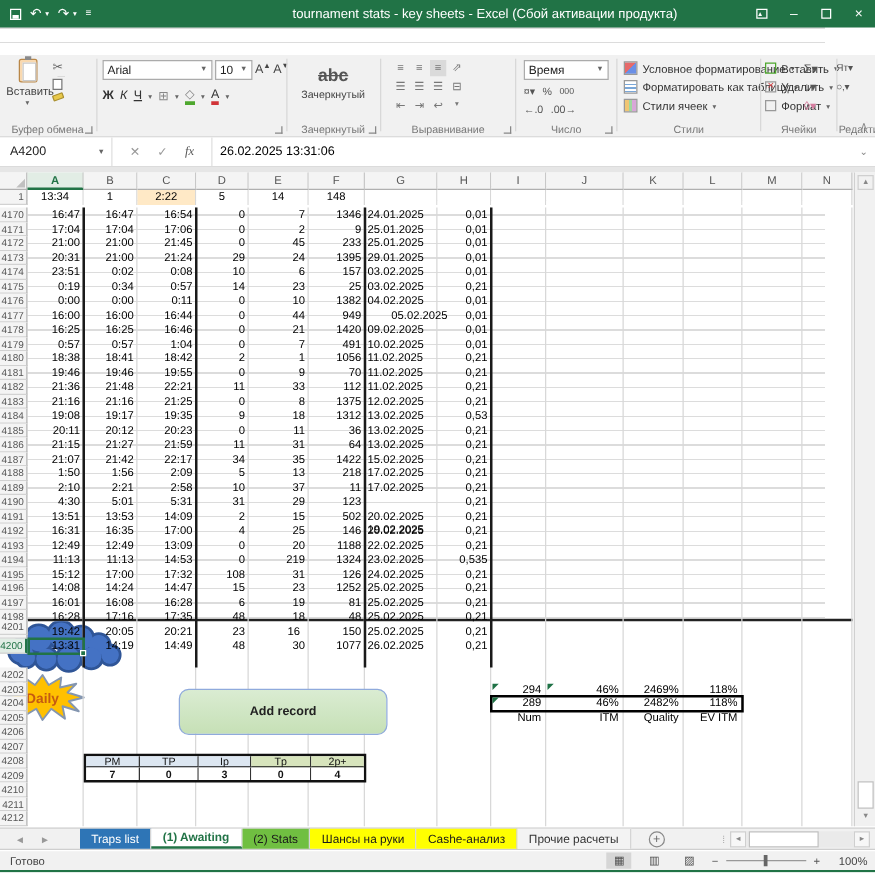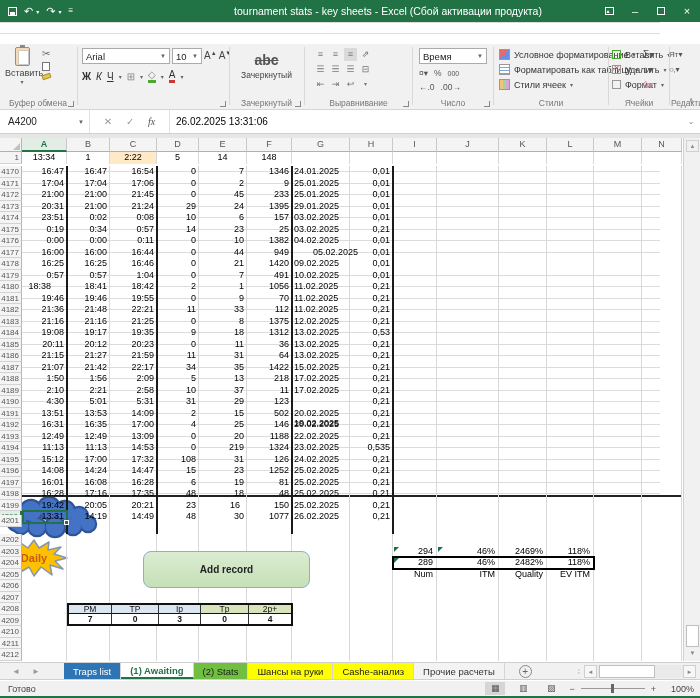--- a/index.html
+++ b/index.html
@@ -472,21 +472,21 @@
       <div class="rowhdr" style="top: 269.5px; height: 11.5px; line-height: 11.5px;">4179</div>
       <div class="cell" style="left: 22px; top: 269.5px; width: 45px; height: 11.5px; line-height: 11.5px; text-align: right; padding-right: 3px; padding-left: 0px;">0:57</div>
       <div class="cell" style="left: 67px; top: 269.5px; width: 43px; height: 11.5px; line-height: 11.5px; text-align: right; padding-right: 3px; padding-left: 0px;">0:57</div>
       <div class="cell" style="left: 110px; top: 269.5px; width: 47px; height: 11.5px; line-height: 11.5px; text-align: right; padding-right: 3px; padding-left: 0px;">1:04</div>
       <div class="cell" style="left: 157px; top: 269.5px; width: 42px; height: 11.5px; line-height: 11.5px; text-align: right; padding-right: 3px; padding-left: 0px;">0</div>
       <div class="cell" style="left: 199px; top: 269.5px; width: 48px; height: 11.5px; line-height: 11.5px; text-align: right; padding-right: 3px; padding-left: 0px;">7</div>
       <div class="cell" style="left: 247px; top: 269.5px; width: 45px; height: 11.5px; line-height: 11.5px; text-align: right; padding-right: 3px; padding-left: 0px;">491</div>
       <div class="cell" style="left: 292px; top: 269.5px; width: 58px; height: 11.5px; line-height: 11.5px; text-align: left; padding-right: 0px; padding-left: 2px;">10.02.2025</div>
       <div class="cell" style="left: 350px; top: 269.5px; width: 43px; height: 11.5px; line-height: 11.5px; text-align: right; padding-right: 3px; padding-left: 0px;">0,01</div>
       <div class="rowhdr" style="top: 281px; height: 11.5px; line-height: 11.5px;">4180</div>
-      <div class="cell" style="left: 22px; top: 281px; width: 45px; height: 11.5px; line-height: 11.5px; text-align: right; padding-right: 16px; padding-left: 0px;">18:38</div>
+      <div class="cell" style="left: 22px; top: 281px; width: 45px; height: 11.5px; line-height: 11.5px; text-align: right; padding-right: 3px; padding-left: 0px;">18:38</div>
       <div class="cell" style="left: 67px; top: 281px; width: 43px; height: 11.5px; line-height: 11.5px; text-align: right; padding-right: 3px; padding-left: 0px;">18:41</div>
       <div class="cell" style="left: 110px; top: 281px; width: 47px; height: 11.5px; line-height: 11.5px; text-align: right; padding-right: 3px; padding-left: 0px;">18:42</div>
       <div class="cell" style="left: 157px; top: 281px; width: 42px; height: 11.5px; line-height: 11.5px; text-align: right; padding-right: 3px; padding-left: 0px;">2</div>
       <div class="cell" style="left: 199px; top: 281px; width: 48px; height: 11.5px; line-height: 11.5px; text-align: right; padding-right: 3px; padding-left: 0px;">1</div>
       <div class="cell" style="left: 247px; top: 281px; width: 45px; height: 11.5px; line-height: 11.5px; text-align: right; padding-right: 3px; padding-left: 0px;">1056</div>
       <div class="cell" style="left: 292px; top: 281px; width: 58px; height: 11.5px; line-height: 11.5px; text-align: left; padding-right: 0px; padding-left: 2px;">11.02.2025</div>
       <div class="cell" style="left: 350px; top: 281px; width: 43px; height: 11.5px; line-height: 11.5px; text-align: right; padding-right: 3px; padding-left: 0px;">0,21</div>
       <div class="rowhdr" style="top: 292.5px; height: 11.5px; line-height: 11.5px;">4181</div>
       <div class="cell" style="left: 22px; top: 292.5px; width: 45px; height: 11.5px; line-height: 11.5px; text-align: right; padding-right: 3px; padding-left: 0px;">19:46</div>
       <div class="cell" style="left: 67px; top: 292.5px; width: 43px; height: 11.5px; line-height: 11.5px; text-align: right; padding-right: 3px; padding-left: 0px;">19:46</div>
@@ -660,21 +660,21 @@
       <div class="cell" style="left: 350px; top: 499.5px; width: 43px; height: 11.5px; line-height: 11.5px; text-align: right; padding-right: 3px; padding-left: 0px;">0,21</div>
       <div class="rowhdr sel" style="top: 511px; height: 11.5px; line-height: 11.5px;">4200</div>
       <div class="cell" style="left: 22px; top: 511px; width: 45px; height: 11.5px; line-height: 11.5px; text-align: right; padding-right: 3px; padding-left: 0px;">13:31</div>
       <div class="cell" style="left: 67px; top: 511px; width: 43px; height: 11.5px; line-height: 11.5px; text-align: right; padding-right: 3px; padding-left: 0px;">14:19</div>
       <div class="cell" style="left: 110px; top: 511px; width: 47px; height: 11.5px; line-height: 11.5px; text-align: right; padding-right: 3px; padding-left: 0px;">14:49</div>
       <div class="cell" style="left: 157px; top: 511px; width: 42px; height: 11.5px; line-height: 11.5px; text-align: right; padding-right: 3px; padding-left: 0px;">48</div>
       <div class="cell" style="left: 199px; top: 511px; width: 48px; height: 11.5px; line-height: 11.5px; text-align: right; padding-right: 3px; padding-left: 0px;">30</div>
       <div class="cell" style="left: 247px; top: 511px; width: 45px; height: 11.5px; line-height: 11.5px; text-align: right; padding-right: 3px; padding-left: 0px;">1077</div>
       <div class="cell" style="left: 292px; top: 511px; width: 58px; height: 11.5px; line-height: 11.5px; text-align: left; padding-right: 0px; padding-left: 2px;">26.02.2025</div>
       <div class="cell" style="left: 350px; top: 511px; width: 43px; height: 11.5px; line-height: 11.5px; text-align: right; padding-right: 3px; padding-left: 0px;">0,21</div>
-      <div class="rowhdr" style="top: 515px; height: 11.5px; line-height: 11.5px;">4201</div>
+      <div class="rowhdr" style="top: 496px; height: 11.5px; line-height: 11.5px;">4201</div>
       <div class="rowhdr" style="top: 534px; height: 11.5px; line-height: 11.5px;">4202</div>
       <div class="rowhdr" style="top: 545.5px; height: 11.5px; line-height: 11.5px;">4203</div>
       <div class="rowhdr" style="top: 557px; height: 11.5px; line-height: 11.5px;">4204</div>
       <div class="rowhdr" style="top: 568.5px; height: 11.5px; line-height: 11.5px;">4205</div>
       <div class="rowhdr" style="top: 580px; height: 11.5px; line-height: 11.5px;">4206</div>
       <div class="rowhdr" style="top: 591.5px; height: 11.5px; line-height: 11.5px;">4207</div>
       <div class="rowhdr" style="top: 603px; height: 11.5px; line-height: 11.5px;">4208</div>
       <div class="rowhdr" style="top: 614.5px; height: 11.5px; line-height: 11.5px;">4209</div>
       <div class="rowhdr" style="top: 626px; height: 11.5px; line-height: 11.5px;">4210</div>
       <div class="rowhdr" style="top: 637.5px; height: 11.5px; line-height: 11.5px;">4211</div>

